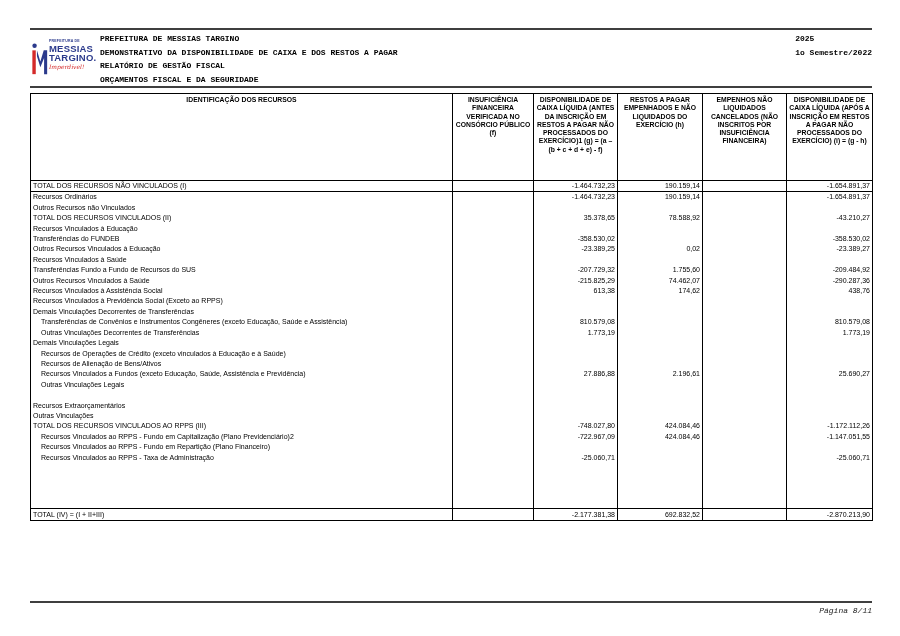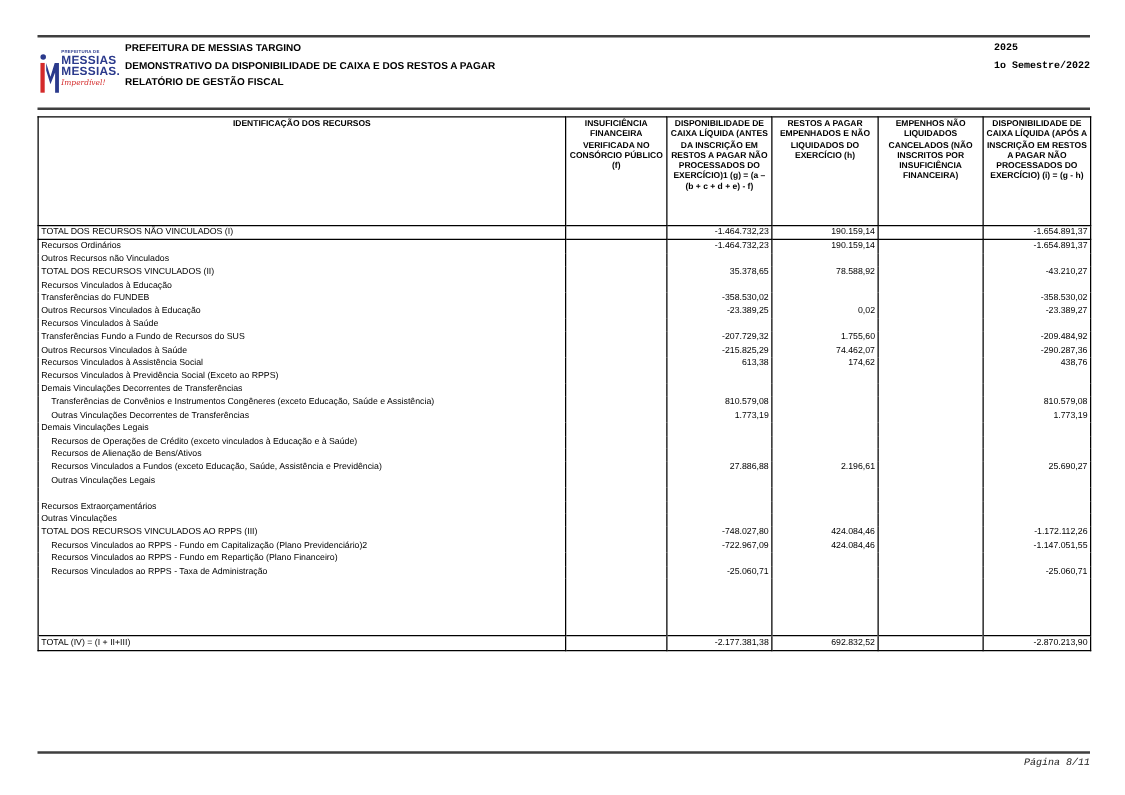--- a/index.html
+++ b/index.html
@@ -16,21 +16,21 @@
   
   .logo { position:absolute; left:31px; top:34px; width:66px; height:48px; display:flex; align-items:flex-start; }
   .logo-m { width:17px; height:42px; margin-top:3px; }
   .logo-text { margin-left:1px; line-height:1; }
   .logo-line1 { font-size:3.5px; font-weight:bold; color:#2b3a8c; letter-spacing:.2px; margin-top:6px; }
   .logo-line2, .logo-line3 { font-size:9.5px; font-weight:bold; color:#2b3a8c; letter-spacing:.2px; line-height:9.5px; }
   .logo-slogan { font-family:"DejaVu Serif", serif; font-style:italic; font-size:6px; color:#d42a2a; margin-top:1px; }
 
   .hdr-text {
     position:absolute; left:100px; top:32px;
-    font-family:Liberation Sans, sans-serif; font-weight:bold;
+    font-family:Liberation Mono, monospace; font-weight:bold;
     font-size:8px; line-height:13.5px; white-space:nowrap;
   }
   .hdr-right {
     position:absolute; right:28px; top:32px; 
     font-family:"Liberation Mono", monospace; font-weight:bold;
     font-size:8px; line-height:13.5px;
   }
 
   
   table.report {
@@ -70,29 +70,30 @@
 
 <div class="logo">
   <svg class="logo-m" viewBox="0 0 20 46" xmlns="http://www.w3.org/2000/svg">
     <circle cx="4.2" cy="8.5" r="2.6" fill="#2b3a8c"></circle>
     <rect x="1.6" y="14" width="4" height="28" fill="#d42a2a"></rect>
     <path d="M7 14 L11 27 L15 14 L19 14 L19 42 L15.4 42 L15.4 23 L11 34 L7 21 Z" fill="#2b3a8c"></path>
   </svg>
   <div class="logo-text">
     <div class="logo-line1">PREFEITURA DE</div>
     <div class="logo-line2">MESSIAS</div>
-    <div class="logo-line3">MESSIAS.</div>
+    <div class="logo-line3">TARGINO.</div>
     <div class="logo-slogan">Imperdível!</div>
   </div>
 </div>
 
 <div class="hdr-text">
   <div>PREFEITURA DE MESSIAS TARGINO</div>
   <div>DEMONSTRATIVO DA DISPONIBILIDADE DE CAIXA E DOS RESTOS A PAGAR</div>
   <div>RELATÓRIO DE GESTÃO FISCAL</div>
+  <div>ORÇAMENTOS FISCAL E DA SEGURIDADE</div>
 </div>
 
 <div class="hdr-right">
   <div>2025</div>
   <div>1o Semestre/2022</div>
 </div>
 
 <table class="report">
   <colgroup>
     <col style="width:422px">

